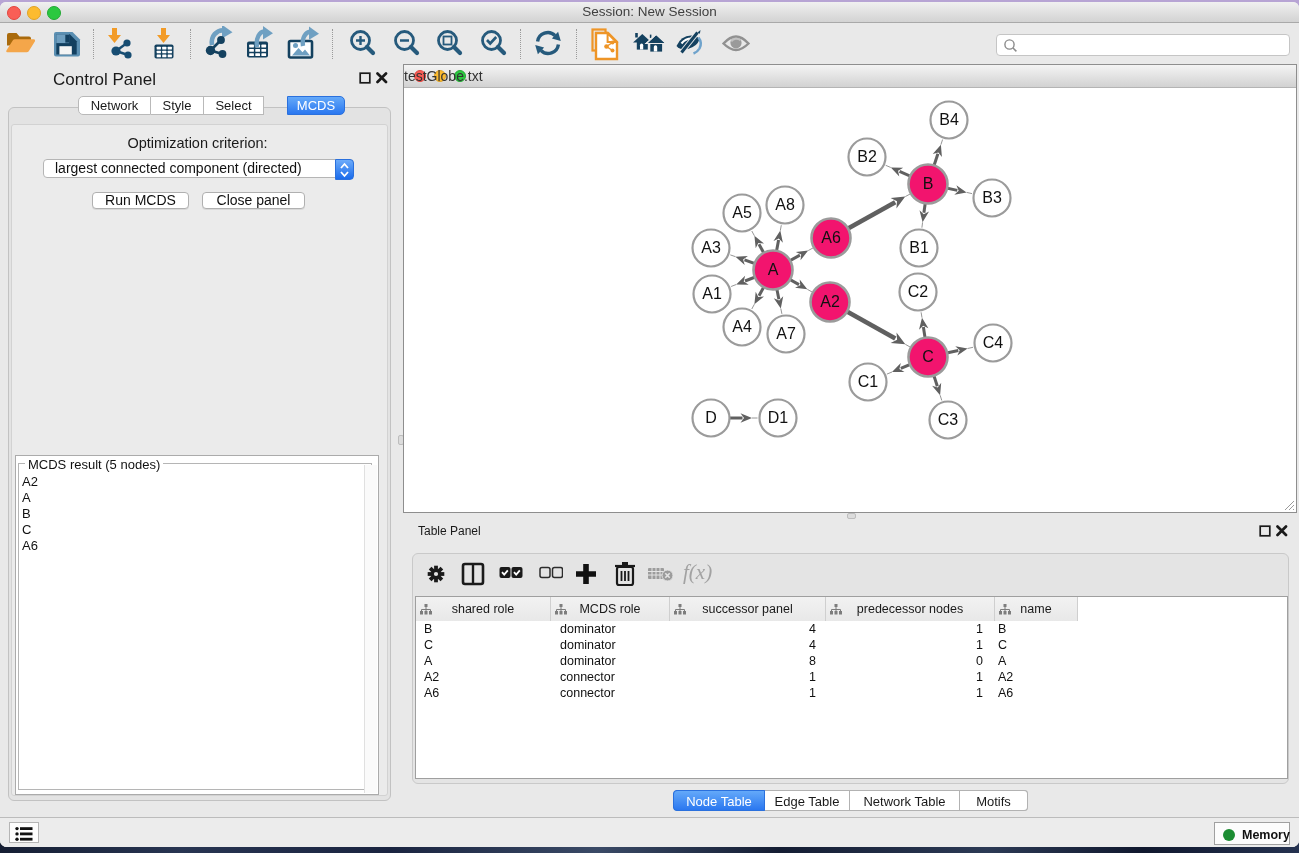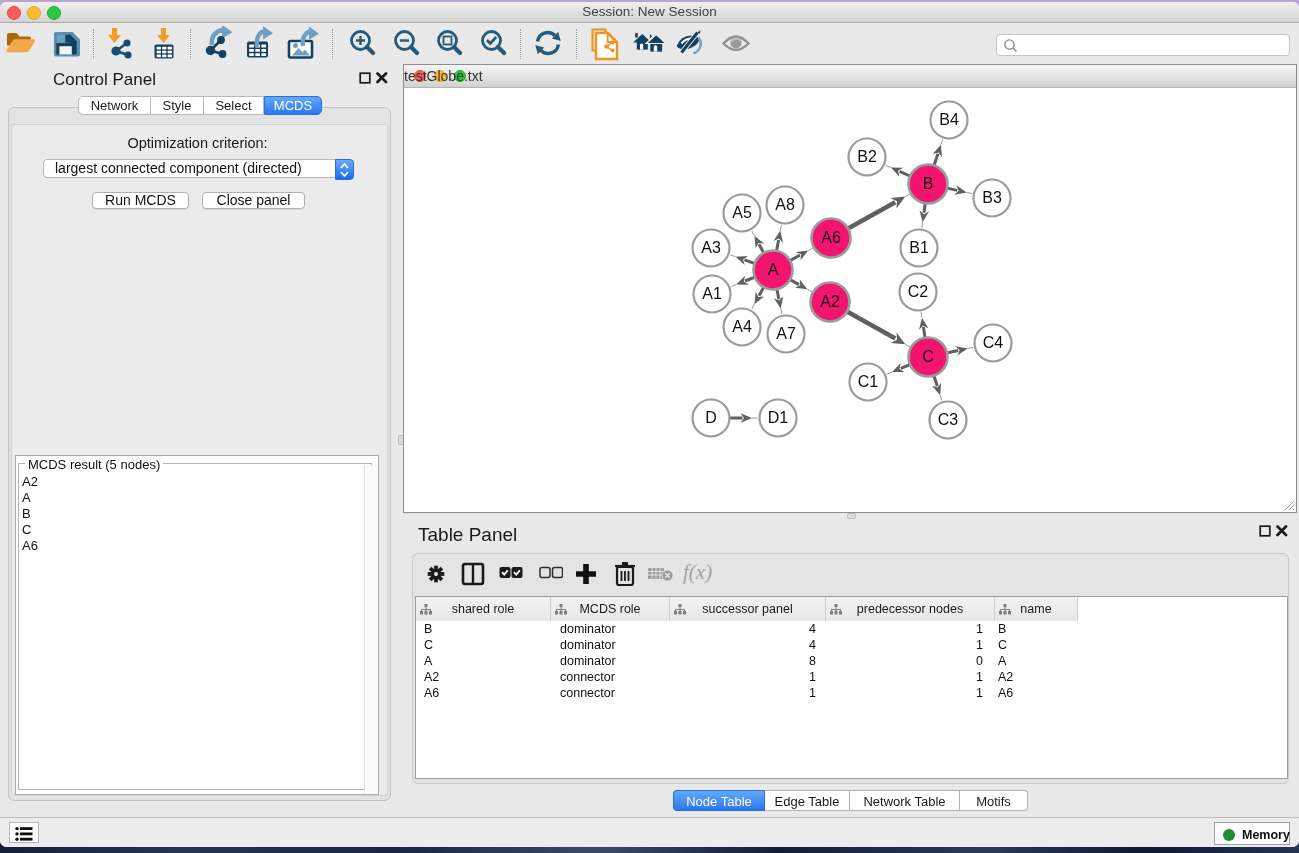--- a/index.html
+++ b/index.html
@@ -23,21 +23,21 @@
   #searchbox{position:absolute;left:996px;top:11px;width:292px;height:20px;background:#fff;
      border:1px solid #c5c5c5;border-radius:4px;}
   
   #ctrl-title{position:absolute;left:13px;top:70px;font-size:17px;color:#1a1a1a;margin-left:40px;}
   #ctrl-outer{position:absolute;left:8px;top:107px;width:381px;height:692px;background:#e3e3e3;
      border:1px solid #c2c2c2;border-radius:6px;}
   #ctrl-inner{position:absolute;left:11px;top:124px;width:375px;height:670px;background:#ebebeb;
      border:1px solid #d2d2d2;border-radius:3px;}
   .tab{position:absolute;top:96px;height:17px;background:#fff;border:1px solid #b9b9b9;
      font-size:13px;color:#1a1a1a;text-align:center;line-height:17px;}
-  .tabsel{background:linear-gradient(#64a9f9,#2a77f0);color:#fff;border:1px solid #2a70dd;}
+  .tabsel{background:linear-gradient(#64a9f9,#2a77f0);color:#fff;border:1px solid #2a70dd;margin-left:23px;}
   #opt-label{position:absolute;left:0px;top:135px;width:395px;text-align:center;font-size:14.5px;color:#1a1a1a;}
   #dropdown{position:absolute;left:43px;top:159px;width:309px;height:17px;background:#fff;
      border:1px solid #b5b5b5;border-radius:4px;}
   #dropdown .txt{position:absolute;left:11px;top:0px;font-size:14px;color:#111;}
   #dd-step{position:absolute;right:-1px;top:-1px;width:17px;height:19px;border-radius:0 4px 4px 0;
      background:linear-gradient(#6cabfa,#1a6beb);border:1px solid #2a70dd;}
   .btn{position:absolute;top:192px;height:15px;background:#fff;border:1px solid #b0b0b0;border-radius:4px;
      font-size:14px;color:#111;text-align:center;line-height:15px;box-shadow:0 1px 0 rgba(0,0,0,0.08);}
   #mcds-box{position:absolute;left:15px;top:455px;width:362px;height:338px;background:#fff;
      border:1px solid #ababab;}
@@ -47,21 +47,21 @@
   #mcds-scroll{position:absolute;right:1px;top:9px;width:12px;height:328px;background:#fafafa;
      border-left:1px solid #e0e0e0;}
   
   #netwin{position:absolute;left:403px;top:64px;width:894px;height:449px;background:#fff;
      border:1px solid #8e8e8e;box-sizing:border-box;}
   #net-titlebar{position:absolute;left:0;top:0;width:100%;height:22px;
      background:linear-gradient(#f4f4f4,#dcdcdc 70%,#d2d2d2);border-bottom:1px solid #b4b4b4;}
   #net-titlebar .tl{position:absolute;top:5px;width:10px;height:10px;border-radius:50%;}
   #net-title-text{position:absolute;top:2.5px;left:0;width:100%;text-align:left;font-size:14px;color:#333;}
   
-  #tp-title{position:absolute;left:418px;top:524px;font-size:19px;color:#1a1a1a;}
+  #tp-title{position:absolute;left:418px;top:524px;font-size:12px;color:#1a1a1a;}
   #tp-outer{position:absolute;left:412px;top:553px;width:875px;height:229px;background:#e4e4e4;
      border:1px solid #c9c9c9;border-radius:6px;}
   #tbl{position:absolute;left:415px;top:596px;width:873px;height:183px;background:#fff;
      border:1px solid #9f9f9f;box-sizing:border-box;}
   .th{position:absolute;top:0;height:24px;background:linear-gradient(#f2f2f2,#e8e8e8);
      border-right:1px solid #cfcfcf;box-sizing:border-box;}
   .th .lbl{position:absolute;top:5px;left:0;width:100%;text-align:center;font-size:12.5px;color:#1a1a1a;}
   .td{position:absolute;font-size:12.5px;color:#111;height:16px;}
   
   .btab{position:absolute;top:790px;height:21px;background:#fff;border:1px solid #b2b2b2;

